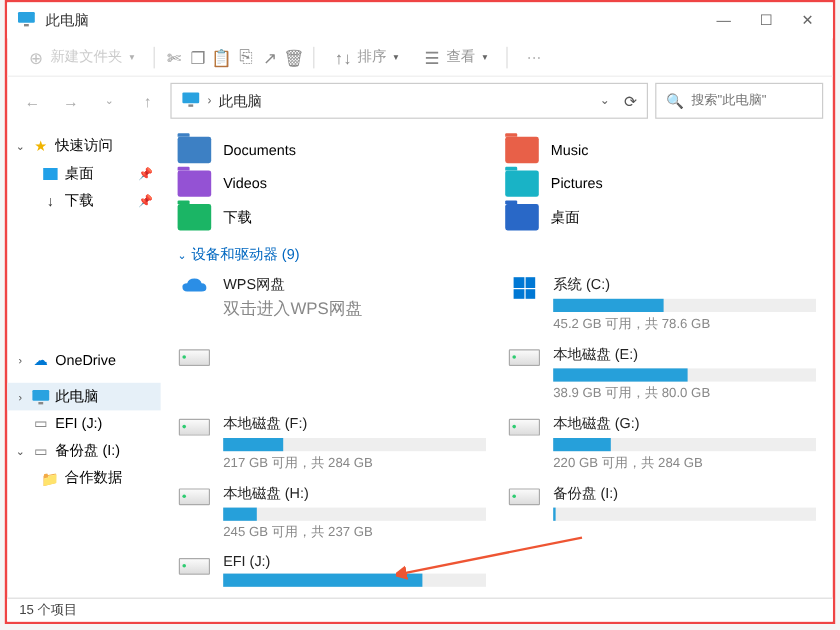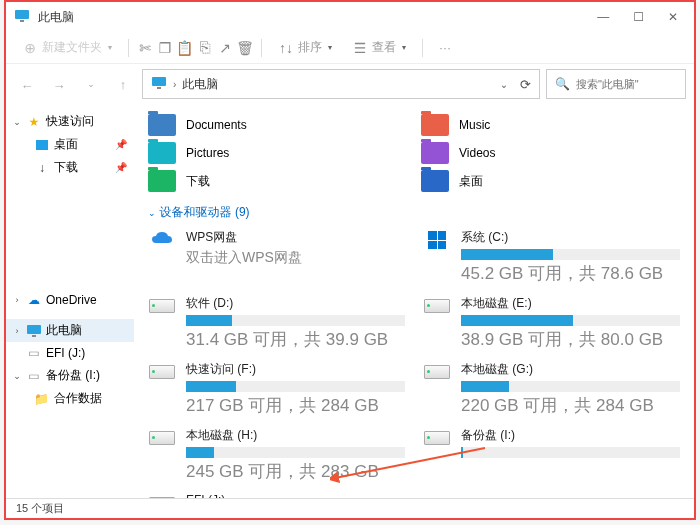--- a/index.html
+++ b/index.html
@@ -67,21 +67,21 @@
 .drive-icon .hdd { width: 26px; height: 14px; background: linear-gradient(#fafafa,#ddd); border: 1px solid #aaa; border-radius: 1px; position: relative; }
 .drive-icon .hdd::after { content: ""; position: absolute; left: 2px; top: 4px; width: 3px; height: 3px; background: #2ecc71; border-radius: 50%; }
 .drive-icon .wps { width: 24px; height: 18px; }
 .drive-icon .win { display: grid; grid-template-columns: 1fr 1fr; grid-template-rows: 1fr 1fr; gap: 1px; width: 18px; height: 18px; }
 .drive-icon .win span { background: #0078d4; }
 .drive-info { flex: 1; font-size: 12px; }
 .drive-name { color: #222; font-size: 12px; margin-bottom: 3px; }
 .drive-sub { color: #888; font-size: 14px; }
 .bar { width: 100%; height: 11px; background: #eee; margin: 2px 0; position: relative; }
 .bar-fill { height: 100%; background: #26a0da; }
-.drive-stats { color: #888; font-size: 17px; }
+.drive-stats { color: #888; font-size: 11px; }
 
 .statusbar { position: absolute; bottom: 0; left: 0; right: 0; height: 20px; border-top: 1px solid #ddd; display: flex; align-items: center; padding: 0 10px; font-size: 11px; color: #444; background: #fff; }
 
 .arrow-annotation { position: absolute; pointer-events: none; }
 
 svg.monitor { width: 16px; height: 14px; }
 svg.monitor rect { fill: #29a2e0; }
 svg.monitor .stand { fill: #888; }
 </style>
 </head>
@@ -212,26 +212,26 @@
       <div class="folders" id="folders-grid">
           <div class="folder">
             <div class="folder-icon fi-doc"></div>
             <span class="folder-name">Documents</span>
           </div>
           <div class="folder">
             <div class="folder-icon fi-mus"></div>
             <span class="folder-name">Music</span>
           </div>
           <div class="folder">
+            <div class="folder-icon fi-vid"></div>
+            <span class="folder-name">Videos</span>
+          </div>
+          <div class="folder">
             <div class="folder-icon fi-pic"></div>
             <span class="folder-name">Pictures</span>
-          </div>
-          <div class="folder">
-            <div class="folder-icon fi-vid"></div>
-            <span class="folder-name">Videos</span>
           </div>
           <div class="folder">
             <div class="folder-icon fi-dl"></div>
             <span class="folder-name">下载</span>
           </div>
           <div class="folder">
             <div class="folder-icon fi-dsk"></div>
             <span class="folder-name">桌面</span>
           </div>
         </div>
@@ -265,46 +265,39 @@
               <div class="bar">
                 <div class="bar-fill" style="width:42%"></div>
               </div>
               <div class="drive-stats">45.2 GB 可用，共 78.6 GB</div>
             </div>
           </div>
           <div class="drive">
             <div class="drive-icon">
               <div class="hdd"></div>
             </div>
-            <div class="drive-info">
-              <div class="drive-name">软件 (D:)</div>
-              <div class="bar">
-                <div class="bar-fill" style="width:21%"></div>
-              </div>
-              <div class="drive-stats">31.4 GB 可用，共 39.9 GB</div>
-            </div>
           </div>
           <div class="drive">
             <div class="drive-icon">
               <div class="hdd"></div>
             </div>
             <div class="drive-info">
               <div class="drive-name">本地磁盘 (E:)</div>
               <div class="bar">
                 <div class="bar-fill" style="width:51%"></div>
               </div>
               <div class="drive-stats">38.9 GB 可用，共 80.0 GB</div>
             </div>
           </div>
           <div class="drive">
             <div class="drive-icon">
               <div class="hdd"></div>
             </div>
             <div class="drive-info">
-              <div class="drive-name">快速访问 (F:)</div>
+              <div class="drive-name">本地磁盘 (F:)</div>
               <div class="bar">
                 <div class="bar-fill" style="width:23%"></div>
               </div>
               <div class="drive-stats">217 GB 可用，共 284 GB</div>
             </div>
           </div>
           <div class="drive">
             <div class="drive-icon">
               <div class="hdd"></div>
             </div>
@@ -318,21 +311,21 @@
           </div>
           <div class="drive">
             <div class="drive-icon">
               <div class="hdd"></div>
             </div>
             <div class="drive-info">
               <div class="drive-name">本地磁盘 (H:)</div>
               <div class="bar">
                 <div class="bar-fill" style="width:13%"></div>
               </div>
-              <div class="drive-stats">245 GB 可用，共 283 GB</div>
+              <div class="drive-stats">245 GB 可用，共 237 GB</div>
             </div>
           </div>
           <div class="drive">
             <div class="drive-icon">
               <div class="hdd"></div>
             </div>
             <div class="drive-info">
               <div class="drive-name">备份盘 (I:)</div>
               <div class="bar">
                 <div class="bar-fill" style="width:1%"></div>

